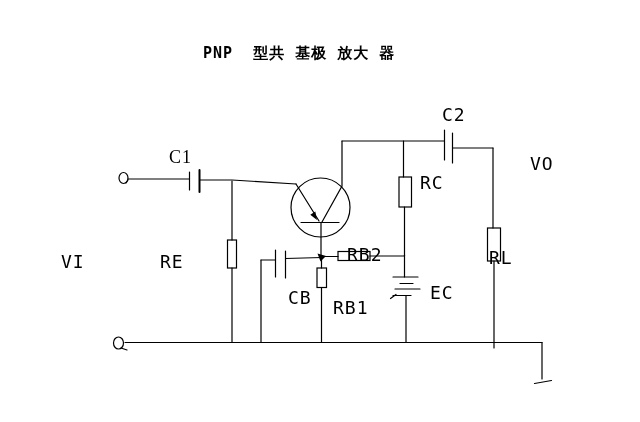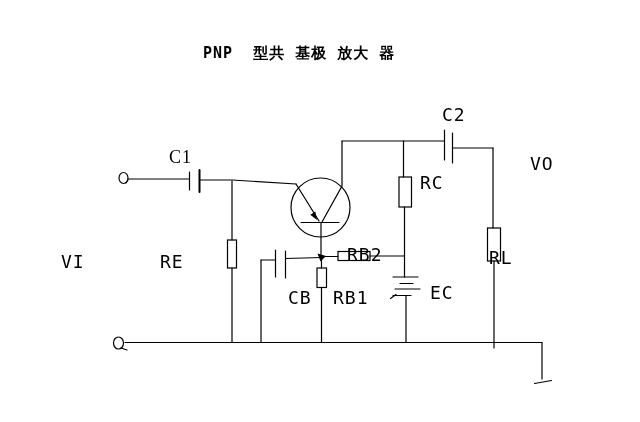--- a/index.html
+++ b/index.html
@@ -26,21 +26,21 @@
     font-size:15px;
     line-height:18px;
     letter-spacing:1px;
     white-space:pre;
     color:#000;
     font-weight:bold;
   }
   .l-c1{left:169px;top:149px;font-family:Liberation Serif, serif;}
   .l-c2{left:442px;top:107px;}
   .l-cb{left:252px;top:290px;margin-left:36px;}
-  .l-rb1{left:333px;top:290px;text-align:right;}
+  .l-rb1{left:333px;top:300px;text-align:right;}
   .l-rb2{left:347px;top:247px;}
   .l-rc{left:420px;top:175px;}
   .l-re{left:160px;top:254px;}
   .l-rl{left:489px;top:250px;}
   .l-ec{left:430px;top:285px;}
   .l-vi{left:61px;top:254px;}
   .l-vo{left:530px;top:156px;}
 </style>
 </head>
 <body>

